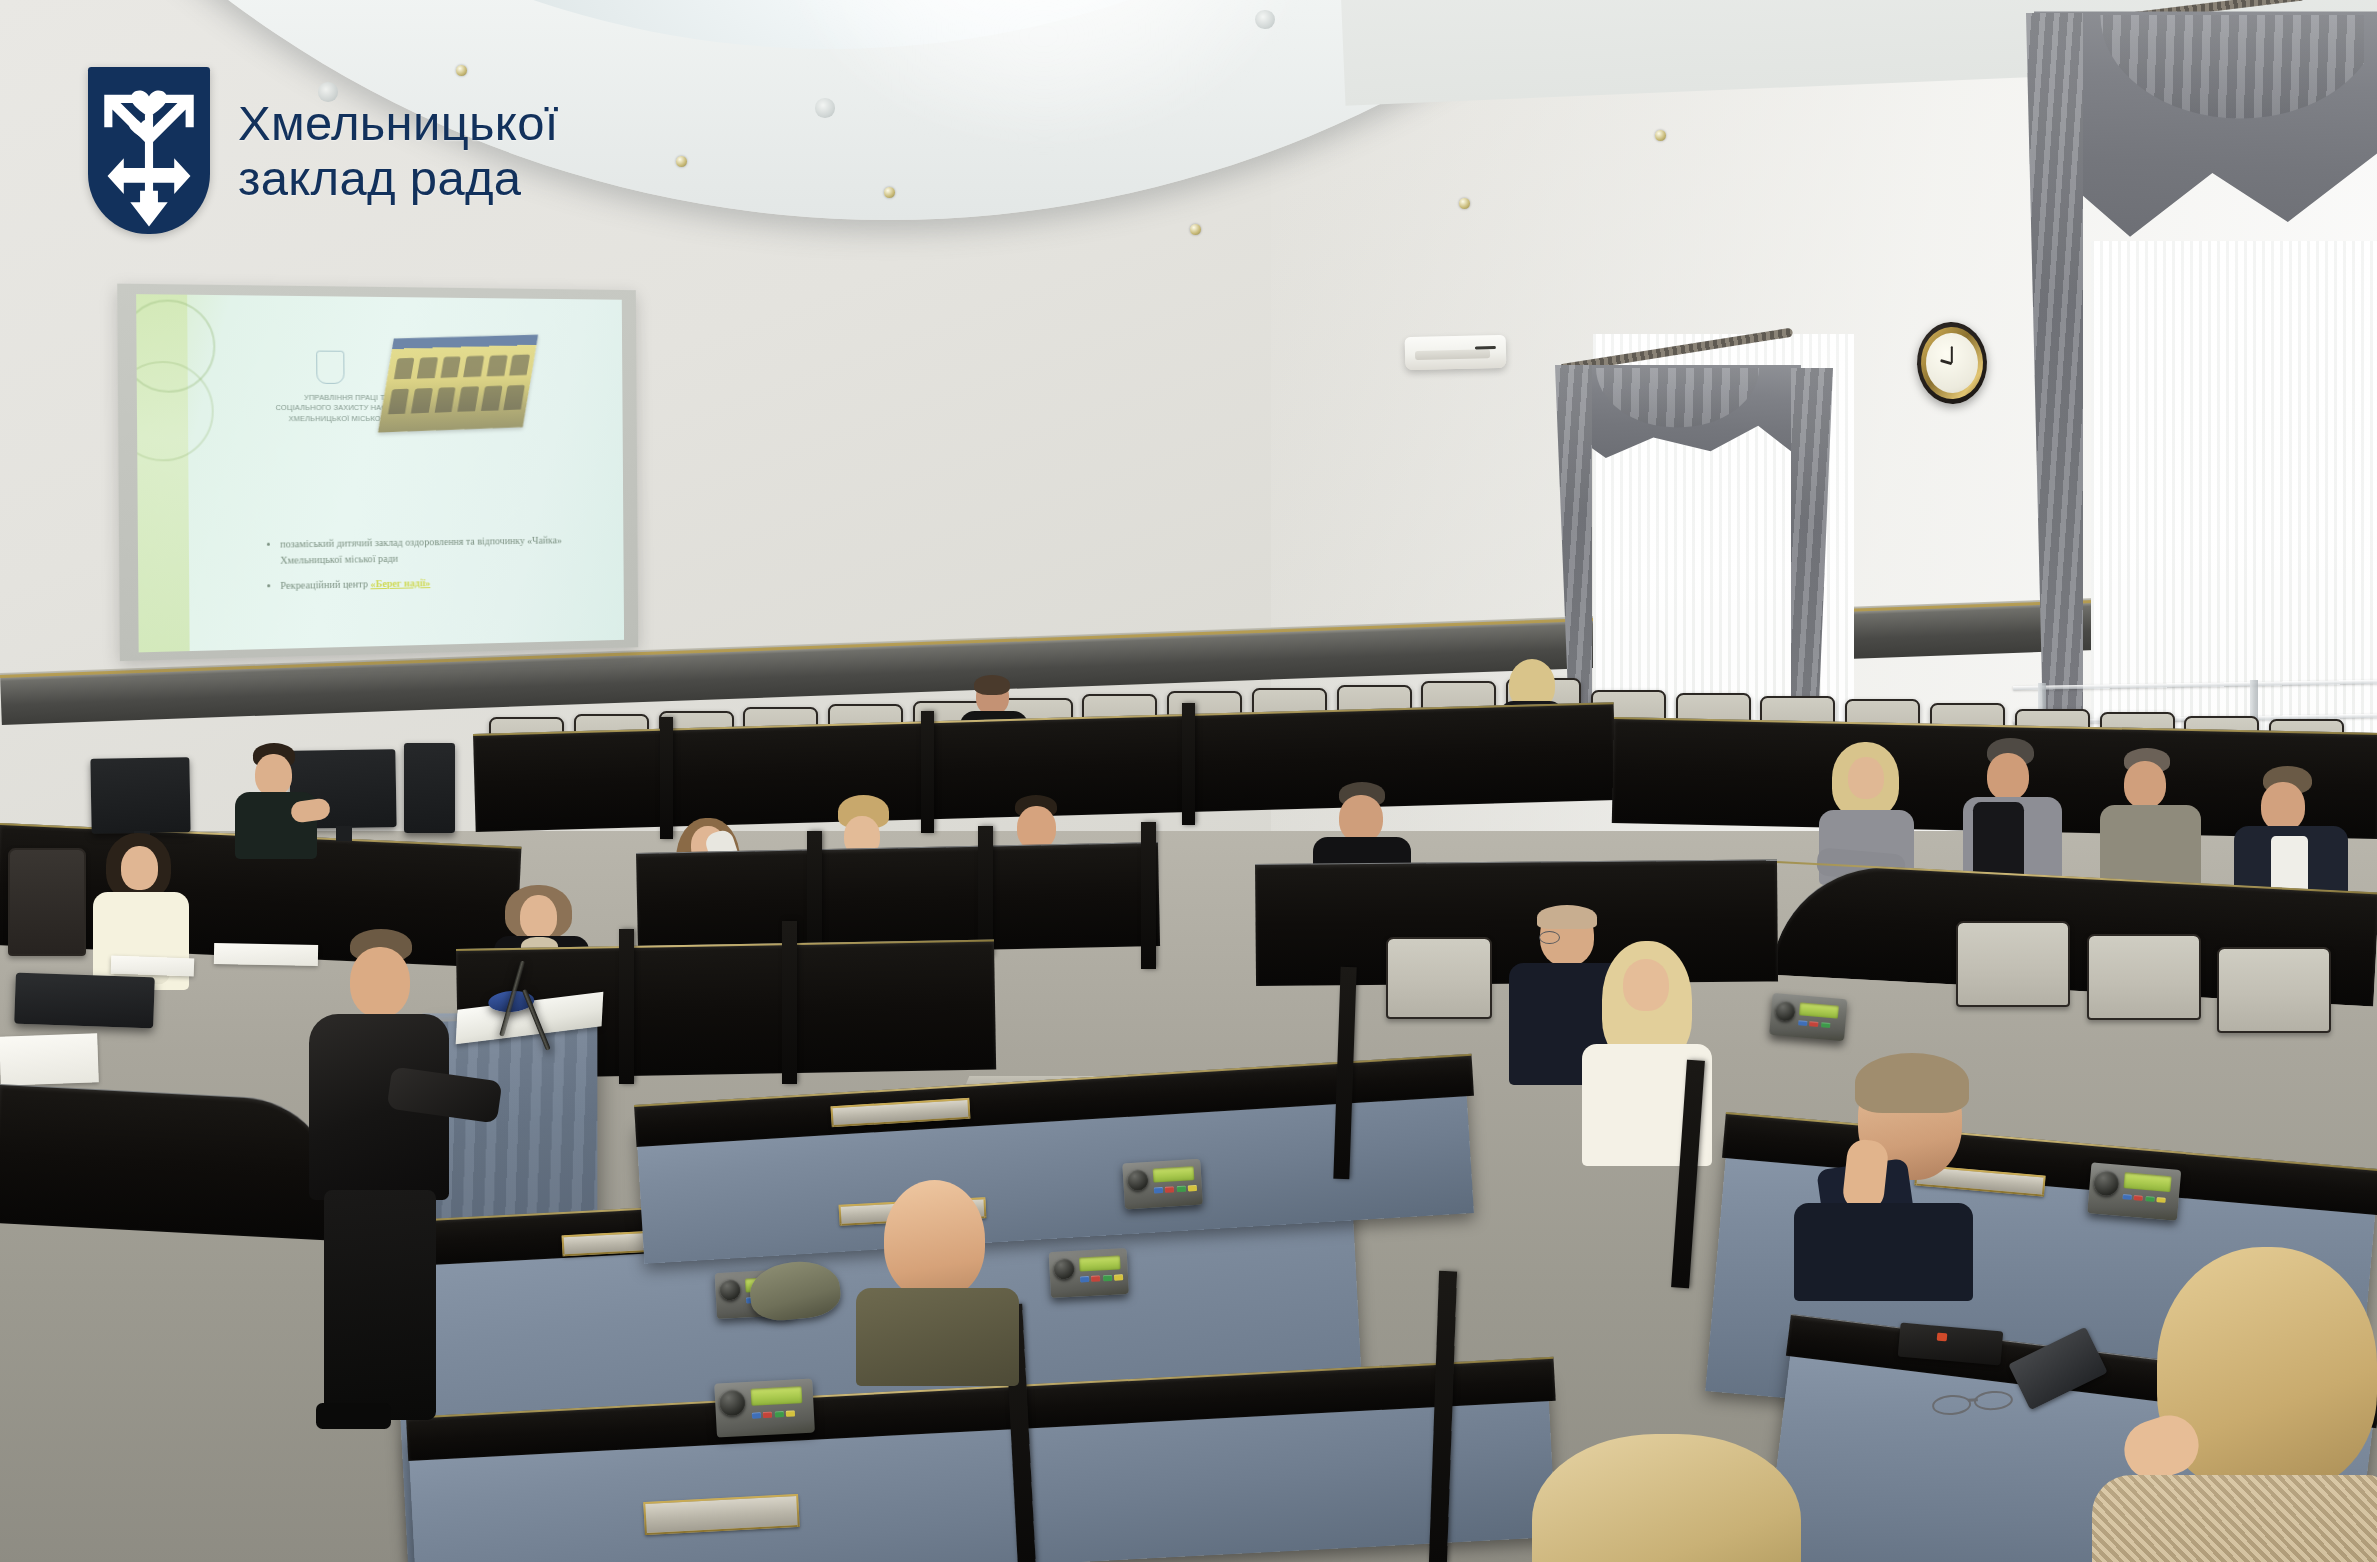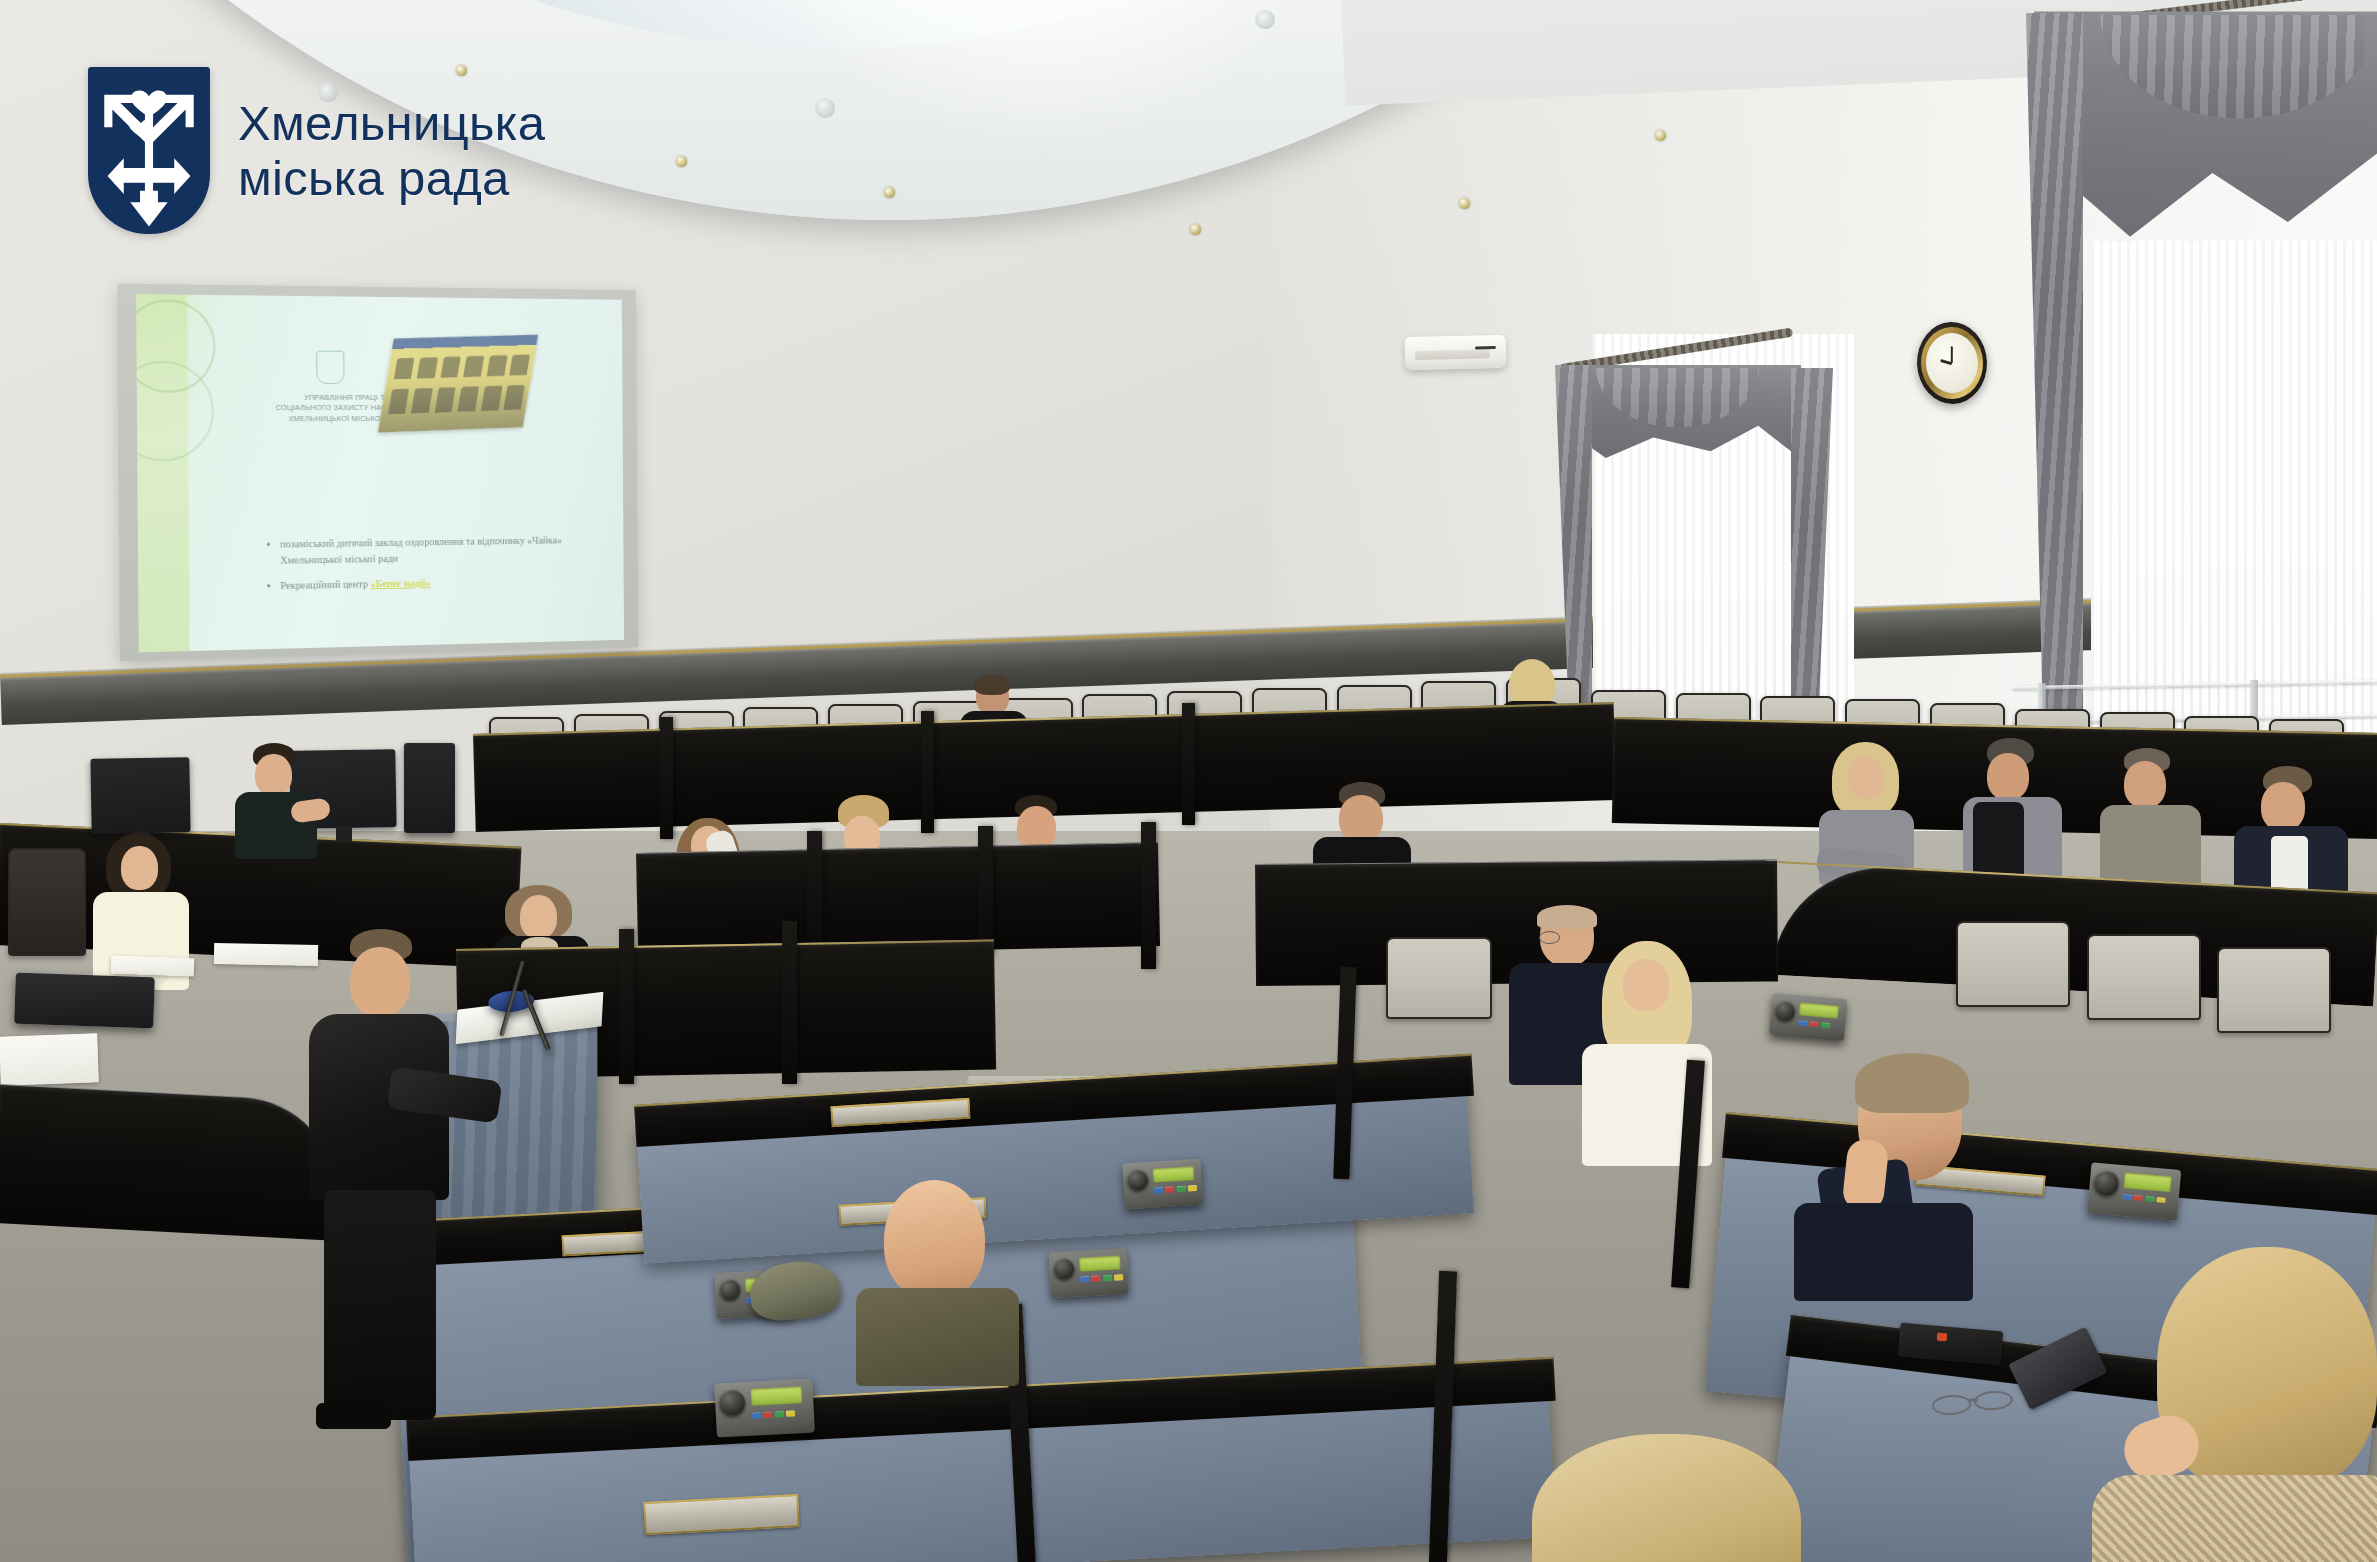--- a/index.html
+++ b/index.html
@@ -732,19 +732,19 @@
 
           <path d="M74 124 L44 124 L44 112 L24 134 L44 156 L44 142 L74 142 z"></path>
 
           <path d="M76 124 L106 124 L106 112 L126 134 L106 156 L106 142 L76 142 z"></path>
 
           <path d="M75 196 L52 166 L64 166 L64 152 L86 152 L86 166 L98 166 z"></path>
         </g>
       </svg>
     </div>
     <div id="logo-text">
-      <div>Хмельницька</div>
-      <div>міська рада</div>
+      <div>Хмельницької</div>
+      <div>заклад рада</div>
     </div>
   </div>
 
 </div>
 
 
 </body></html>

